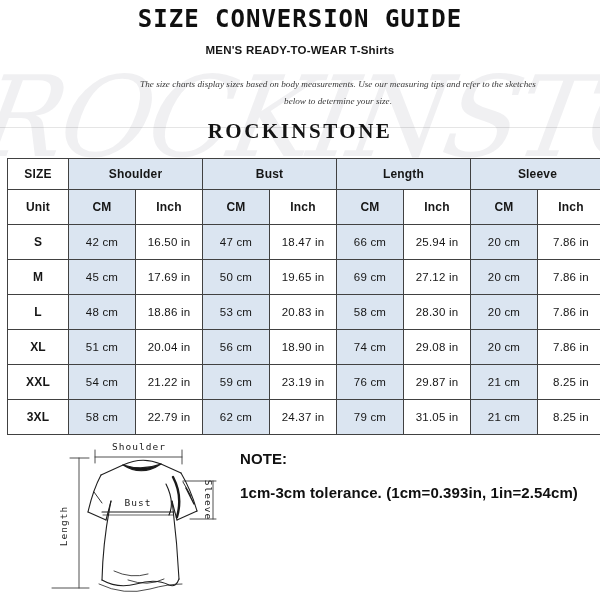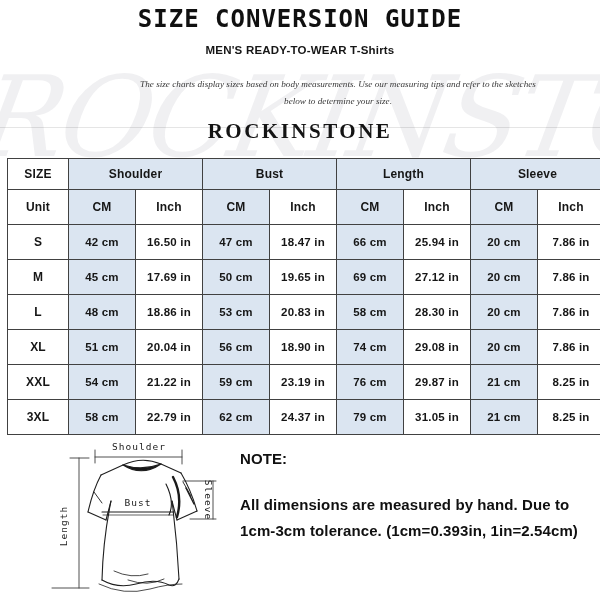--- a/index.html
+++ b/index.html
@@ -14,27 +14,27 @@
   .title{top:5px;font:700 24px "DejaVu Sans Mono",monospace;letter-spacing:1px;color:#101010;}
   .subtitle{top:44px;font:700 11.5px "Liberation Sans",sans-serif;letter-spacing:0.2px;color:#161616;}
   .desc{top:76px;font:italic 9.2px "Liberation Serif",serif;line-height:17px;color:#3a3a3a;padding-left:38px;}
   .brand{top:119px;font:700 21px "Liberation Serif",serif;letter-spacing:2.5px;color:#141414;}
   table.size{position:absolute;top:158px;left:7px;width:598px;z-index:1;
              border-collapse:collapse;table-layout:fixed;background:#fff;}
   table.size th,table.size td{border:1px solid #414141;text-align:center;vertical-align:middle;
              padding:0;font:700 12px "Liberation Sans",sans-serif;letter-spacing:0.2px;
              height:34px;overflow:hidden;white-space:nowrap;color:#161616;}
   table.size tr.grp th{height:30px;}
-  table.size td.val{font-weight:700;font-size:11.5px;}
+  table.size td.val{font-weight:400;font-size:11.5px;}
   .blue{background:var(--cell-blue,#dbe5f1);}
   .diagram{position:absolute;left:36px;top:430px;z-index:1;}
   .diagram text{font:9.5px "DejaVu Sans Mono",monospace;fill:#1b1b1b;letter-spacing:1px;}
   .note{position:absolute;left:240px;top:446px;width:356px;z-index:1;
         font:600 15px "Liberation Sans",sans-serif;line-height:26px;color:#101010;letter-spacing:0.1px;}
-  .note .nh{margin-bottom:20px;}
+  .note .nh{margin-bottom:8px;}
 </style>
 </head>
 <body>
 
 <div class="stage">
 
   <div class="watermark">ROCKINSTONE</div>
   <div class="hairline"></div>
 
   <div class="abs-center subtitle">MEN'S READY-TO-WEAR T-Shirts</div>
@@ -187,17 +187,16 @@
       <path d="M92,150 Q112,157 128,149" stroke-width="0.8"></path>
     </g>
     <text x="103" y="20" text-anchor="middle">Shoulder</text>
     <text x="102" y="76" text-anchor="middle">Bust</text>
     <text x="31" y="96" text-anchor="middle" transform="rotate(-90 31 96)">Length</text>
     <text x="169" y="70" text-anchor="middle" transform="rotate(90 169 70)">Sleeve</text>
   </svg>
 
   <div class="note">
     <div class="nh">NOTE:</div>
-    <div>All dimensions are measured by hand. Due to</div>
     <div>1cm-3cm tolerance. (1cm=0.393in, 1in=2.54cm)</div>
   </div>
 
 </div>
 
 </body></html>

